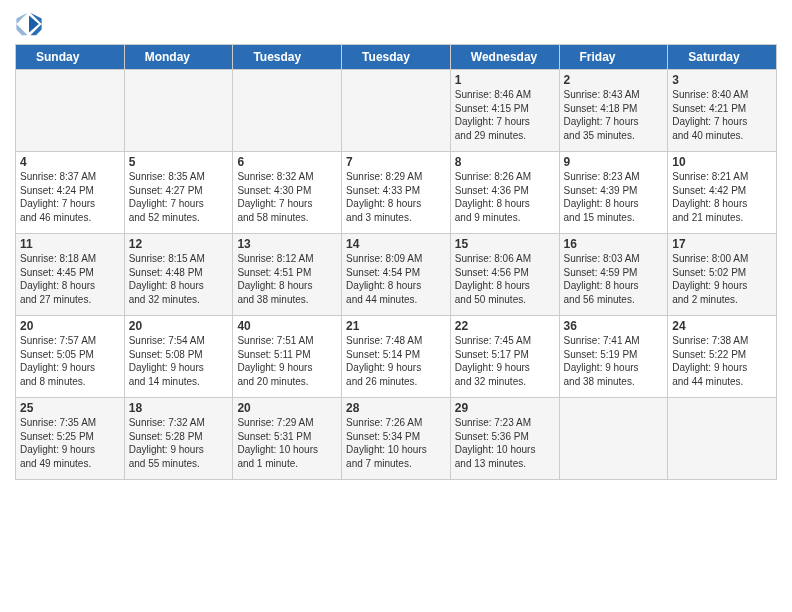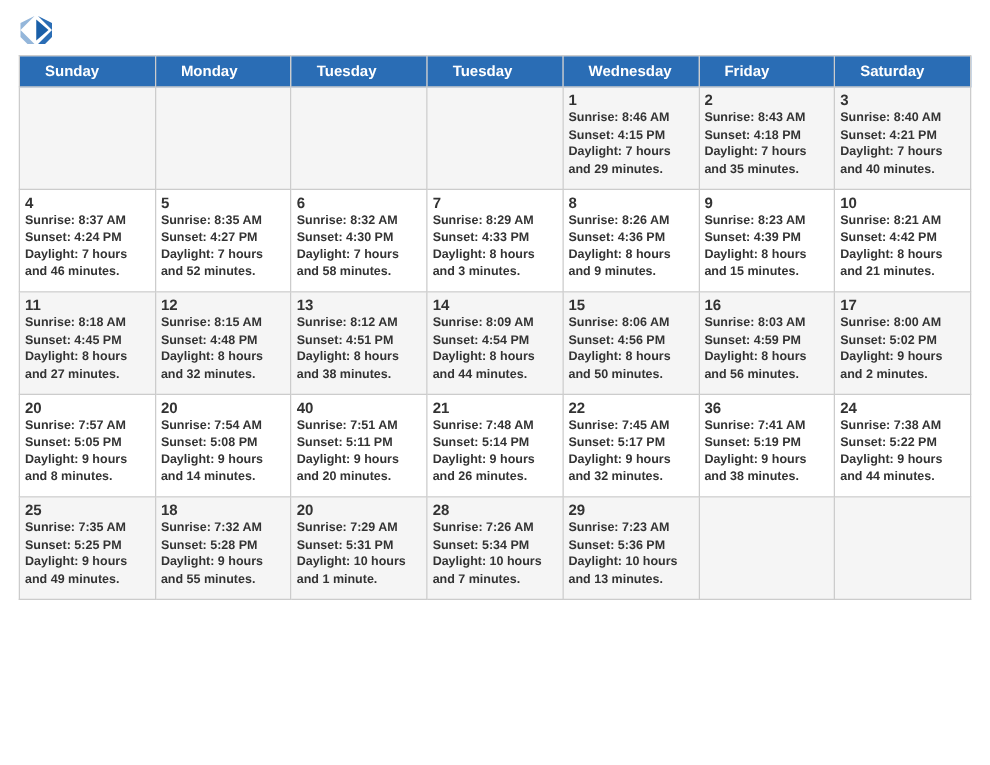--- a/index.html
+++ b/index.html
@@ -80,21 +80,20 @@
     .day-num {
       font-size: 12px;
       font-weight: bold;
       display: block;
       margin-bottom: 1px;
     }
     .day-info {
       font-size: 10px;
       line-height: 1.35;
       color: #333;
-      font-weight: bold;
     }
   </style>
 </head>
 <body>
 
 <div class="container">
   <div class="header-row">
     <div class="logo">
       <svg class="logo-icon" viewBox="0 0 40 40">
         <polygon points="22,4 38,20 22,36 30,36 38,28 38,20 38,12" fill="#2a6db5"></polygon>

